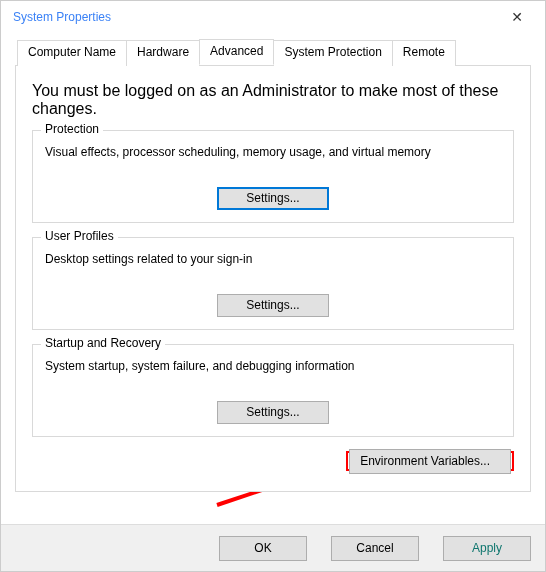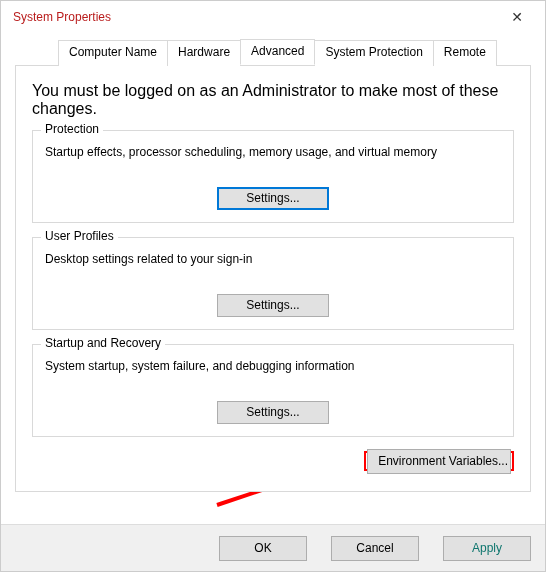--- a/index.html
+++ b/index.html
@@ -15,21 +15,21 @@
       border: 1px solid #ccc;
       box-sizing: border-box;
     }
     .titlebar {
       height: 32px;
       display: flex;
       align-items: center;
       padding: 0 8px 0 12px;
       background: #fff;
     }
-    .title-text { flex: 1; font-size: 12px; color: #b91c1c; }
+    .title-text { flex: 1; font-size: 12px; color: #3b82f6; }
     .close-x { width: 40px; text-align: center; font-size: 14px; color: #333; cursor: pointer; font-family: Arial, sans-serif; }
     .content {
       padding: 6px 14px 12px 14px;
     }
     .tabstrip {
       display: flex;
       position: relative;
       z-index: 2;
       padding-left: 2px;
     }
@@ -38,21 +38,21 @@
       border-bottom: none;
       padding: 4px 10px 5px 10px;
       background: #fff;
       margin-right: 0px;
       position: relative;
       top: 1px;
       cursor: pointer;
       font-size: 12px;
       color: #000;
     }
-    .tab.inactive { background: #fff; margin-left: 41px; }
+    .tab.inactive { background: #fff; }
     .tab.active {
       border-bottom: 1px solid #fff;
       top: 0px;
       padding-bottom: 6px;
       z-index: 3;
     }
     .tab + .tab { margin-left: -1px; }
     .tab-panel {
       border: 1px solid #d9d9d9;
       background: #fff;
@@ -96,21 +96,21 @@
     }
     .env-wrap { display: flex; justify-content: flex-end; margin-top: 10px; margin-bottom: 6px;}
     .env-highlight {
       border: 2px solid #ff0000;
       padding: 1px;
       display: inline-block;
     }
     .env-inner {
       border: 1px solid #adadad;
       background: #e1e1e1;
-      padding: 4px 2px 5px 10px;
+      padding: 4px 20px 5px 10px;
       margin-top: 36px;
     }
     .bottom-bar {
       position: absolute;
       bottom: 0; left: 0; right: 0;
       height: 46px;
       background: #f0f0f0;
       border-top: 1px solid #ddd;
       display: flex;
       justify-content: flex-end;
@@ -146,21 +146,21 @@
     <div class="tab inactive">Hardware</div>
     <div class="tab active">Advanced</div>
     <div class="tab inactive">System Protection</div>
     <div class="tab inactive">Remote</div>
   </div>
   <div class="tab-panel">
     <p class="intro">You must be logged on as an Administrator to make most of these changes.</p>
 
     <div class="groupbox">
       <span class="legend">Protection</span>
-      <div class="desc">Startup effects, processor scheduling, memory usage, and virtual memory</div>
+      <div class="desc">Visual effects, processor scheduling, memory usage, and virtual memory</div>
       <div class="btn-row">
         <div class="btn focus">Settings...</div>
       </div>
     </div>
 
     <div class="groupbox">
       <span class="legend">User Profiles</span>
       <div class="desc">Desktop settings related to your sign-in</div>
       <div class="btn-row">
         <div class="btn">Settings...</div>

